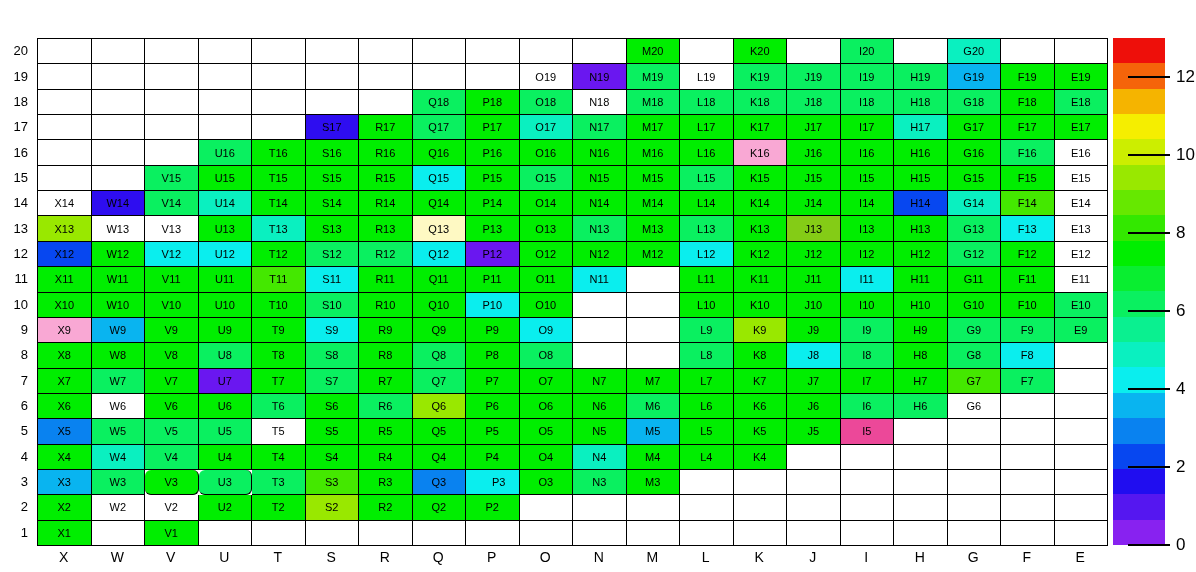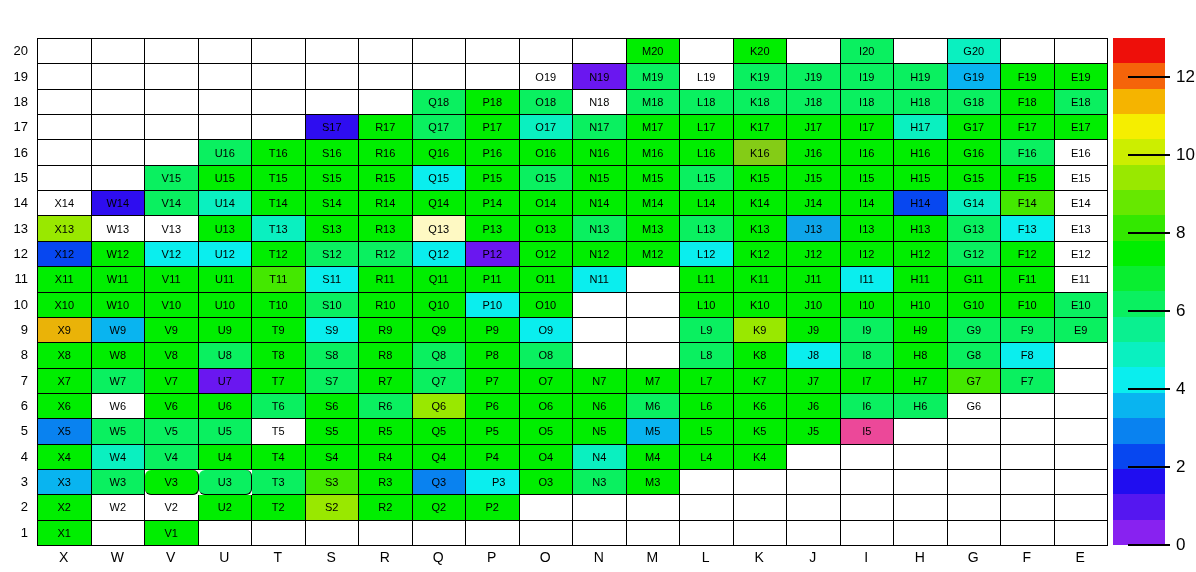--- a/index.html
+++ b/index.html
@@ -141,21 +141,21 @@
       <div class="cell" style="background: rgb(10, 240, 96);">U16</div>
       <div class="cell" style="background: rgb(0, 238, 0);">T16</div>
       <div class="cell" style="background: rgb(0, 238, 0);">S16</div>
       <div class="cell" style="background: rgb(0, 238, 0);">R16</div>
       <div class="cell" style="background: rgb(0, 238, 0);">Q16</div>
       <div class="cell" style="background: rgb(0, 238, 0);">P16</div>
       <div class="cell" style="background: rgb(0, 238, 0);">O16</div>
       <div class="cell" style="background: rgb(0, 238, 0);">N16</div>
       <div class="cell" style="background: rgb(0, 238, 0);">M16</div>
       <div class="cell" style="background: rgb(0, 238, 0);">L16</div>
-      <div class="cell" style="background: #84cc16;">K16</div>
+      <div class="cell" style="background: #f9a8d4;">K16</div>
       <div class="cell" style="background: rgb(0, 238, 0);">J16</div>
       <div class="cell" style="background: rgb(0, 238, 0);">I16</div>
       <div class="cell" style="background: rgb(0, 238, 0);">H16</div>
       <div class="cell" style="background: rgb(0, 238, 0);">G16</div>
       <div class="cell" style="background: rgb(10, 240, 96);">F16</div>
       <div class="cell" style="background: rgb(255, 255, 255);">E16</div>
       <div class="cell" style="background: rgb(255, 255, 255);"></div>
       <div class="cell" style="background: rgb(255, 255, 255);"></div>
       <div class="cell" style="background: rgb(10, 240, 96);">V15</div>
       <div class="cell" style="background: rgb(0, 238, 0);">U15</div>
@@ -202,21 +202,21 @@
       <div class="cell" style="background: rgb(10, 240, 192);">T13</div>
       <div class="cell" style="background: rgb(0, 238, 0);">S13</div>
       <div class="cell" style="background: rgb(0, 238, 0);">R13</div>
       <div class="cell" style="background: #fef9c3;">Q13</div>
       <div class="cell" style="background: rgb(0, 238, 0);">P13</div>
       <div class="cell" style="background: rgb(0, 238, 0);">O13</div>
       <div class="cell" style="background: rgb(10, 240, 96);">N13</div>
       <div class="cell" style="background: rgb(0, 238, 0);">M13</div>
       <div class="cell" style="background: rgb(10, 240, 96);">L13</div>
       <div class="cell" style="background: rgb(0, 238, 0);">K13</div>
-      <div class="cell" style="background: #0ea5e9;">J13</div>
+      <div class="cell" style="background: #84cc16;">J13</div>
       <div class="cell" style="background: rgb(0, 238, 0);">I13</div>
       <div class="cell" style="background: rgb(0, 238, 0);">H13</div>
       <div class="cell" style="background: rgb(10, 240, 96);">G13</div>
       <div class="cell" style="background: rgb(10, 238, 238);">F13</div>
       <div class="cell" style="background: rgb(255, 255, 255);">E13</div>
       <div class="cell" style="background: rgb(7, 71, 240);">X12</div>
       <div class="cell" style="background: rgb(0, 238, 0);">W12</div>
       <div class="cell" style="background: rgb(10, 238, 238);">V12</div>
       <div class="cell" style="background: rgb(10, 238, 238);">U12</div>
       <div class="cell" style="background: rgb(0, 238, 0);">T12</div>
@@ -268,21 +268,21 @@
       <div class="cell" style="background: rgb(255, 255, 255);"></div>
       <div class="cell" style="background: rgb(255, 255, 255);"></div>
       <div class="cell" style="background: rgb(0, 238, 0);">L10</div>
       <div class="cell" style="background: rgb(0, 238, 0);">K10</div>
       <div class="cell" style="background: rgb(0, 238, 0);">J10</div>
       <div class="cell" style="background: rgb(0, 238, 0);">I10</div>
       <div class="cell" style="background: rgb(0, 238, 0);">H10</div>
       <div class="cell" style="background: rgb(0, 238, 0);">G10</div>
       <div class="cell" style="background: rgb(0, 238, 0);">F10</div>
       <div class="cell" style="background: rgb(10, 240, 96);">E10</div>
-      <div class="cell" style="background: #eab308; text-align: center;">X9</div>
+      <div class="cell" style="background: #f9a8d4; text-align: center;">X9</div>
       <div class="cell" style="background: rgb(9, 180, 240);">W9</div>
       <div class="cell" style="background: rgb(0, 238, 0);">V9</div>
       <div class="cell" style="background: rgb(0, 238, 0);">U9</div>
       <div class="cell" style="background: rgb(0, 238, 0);">T9</div>
       <div class="cell" style="background: rgb(10, 238, 238);">S9</div>
       <div class="cell" style="background: rgb(0, 238, 0);">R9</div>
       <div class="cell" style="background: rgb(0, 238, 0);">Q9</div>
       <div class="cell" style="background: rgb(0, 238, 0);">P9</div>
       <div class="cell" style="background: rgb(10, 238, 238);">O9</div>
       <div class="cell" style="background: rgb(255, 255, 255);"></div>

